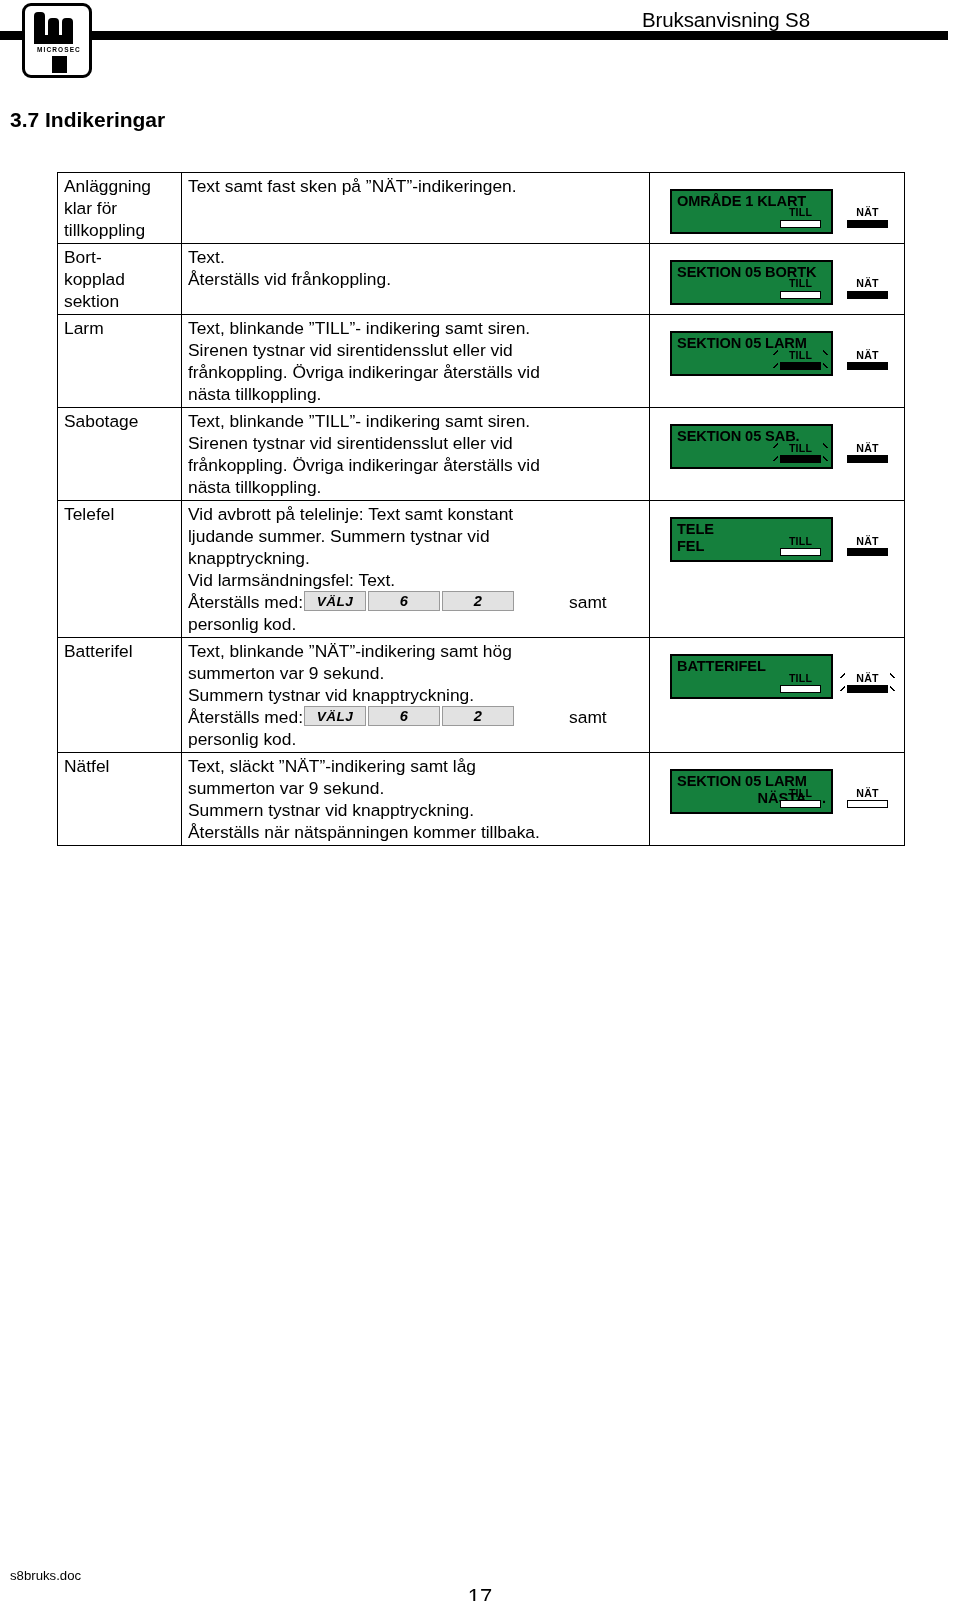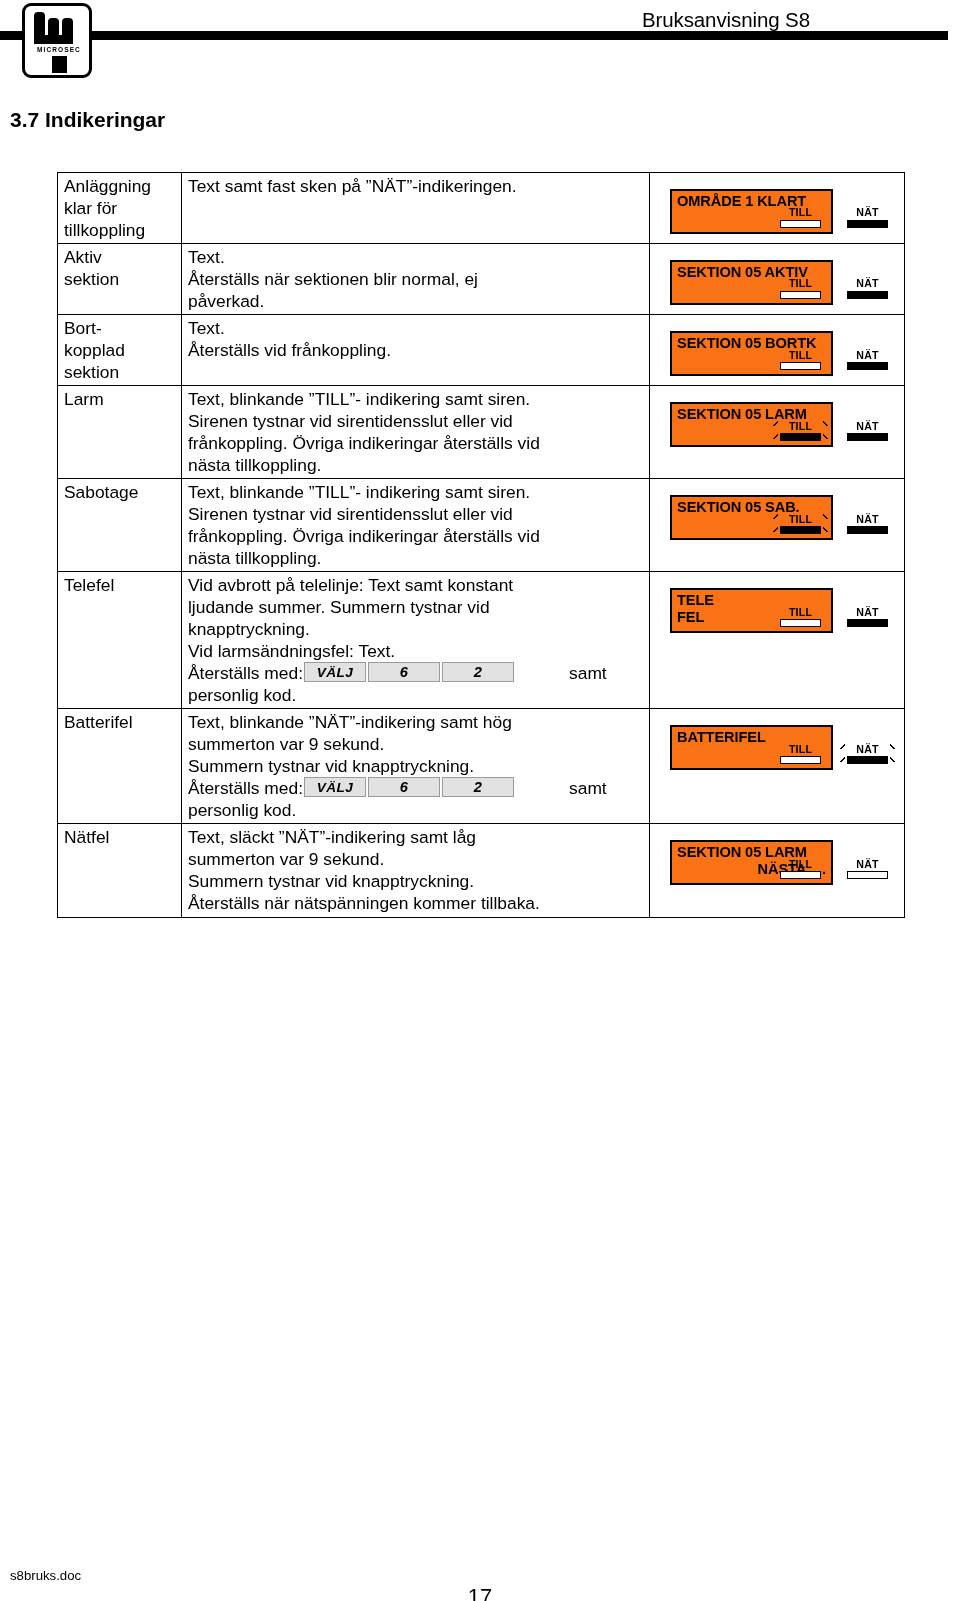--- a/index.html
+++ b/index.html
@@ -141,21 +141,21 @@
   .ind-wrap {
     position: relative;
     padding: 14px 0 0 14px;
     height: 100%;
     box-sizing: border-box;
   }
 
   
   .lcd {
     border: 2.4px solid #000000;
-    background: #f97316;
+    background: #15803d;
     box-sizing: border-box;
     width: 163px;
     min-height: 45px;
     padding: 2px 5px 2px 5px;
     font-size: 14.6px;
     font-weight: bold;
     line-height: 1.16;
     letter-spacing: -0.1px;
   }
   .lcd .line-right { text-align: right; }
@@ -285,44 +285,20 @@
               </div>
               <div class="led">
                 <div class="led-label">NÄT</div>
                 <div class="led-bar on"></div>
               </div>
             </div>
           </div>
         </td>
       </tr>
       <tr>
-        <td class="cell-event">Aktiv
-sektion</td>
-        <td class="cell-desc">Text.
-Återställs när sektionen blir normal, ej
-påverkad.</td>
-        <td class="cell-ind">
-          <div class="ind-wrap">
-            <div class="lcd">
-              <div class="">SEKTION 05 AKTIV</div>
-            </div>
-            <div class="leds" style="position: absolute; right: 12px; bottom: 6px;">
-              <div class="led">
-                <div class="led-label">TILL</div>
-                <div class="led-bar"></div>
-              </div>
-              <div class="led">
-                <div class="led-label">NÄT</div>
-                <div class="led-bar on"></div>
-              </div>
-            </div>
-          </div>
-        </td>
-      </tr>
-      <tr>
         <td class="cell-event">Bort-
 kopplad
 sektion</td>
         <td class="cell-desc">Text.
 Återställs vid frånkoppling.</td>
         <td class="cell-ind">
           <div class="ind-wrap">
             <div class="lcd">
               <div class="">SEKTION 05 BORTK</div>
             </div>

